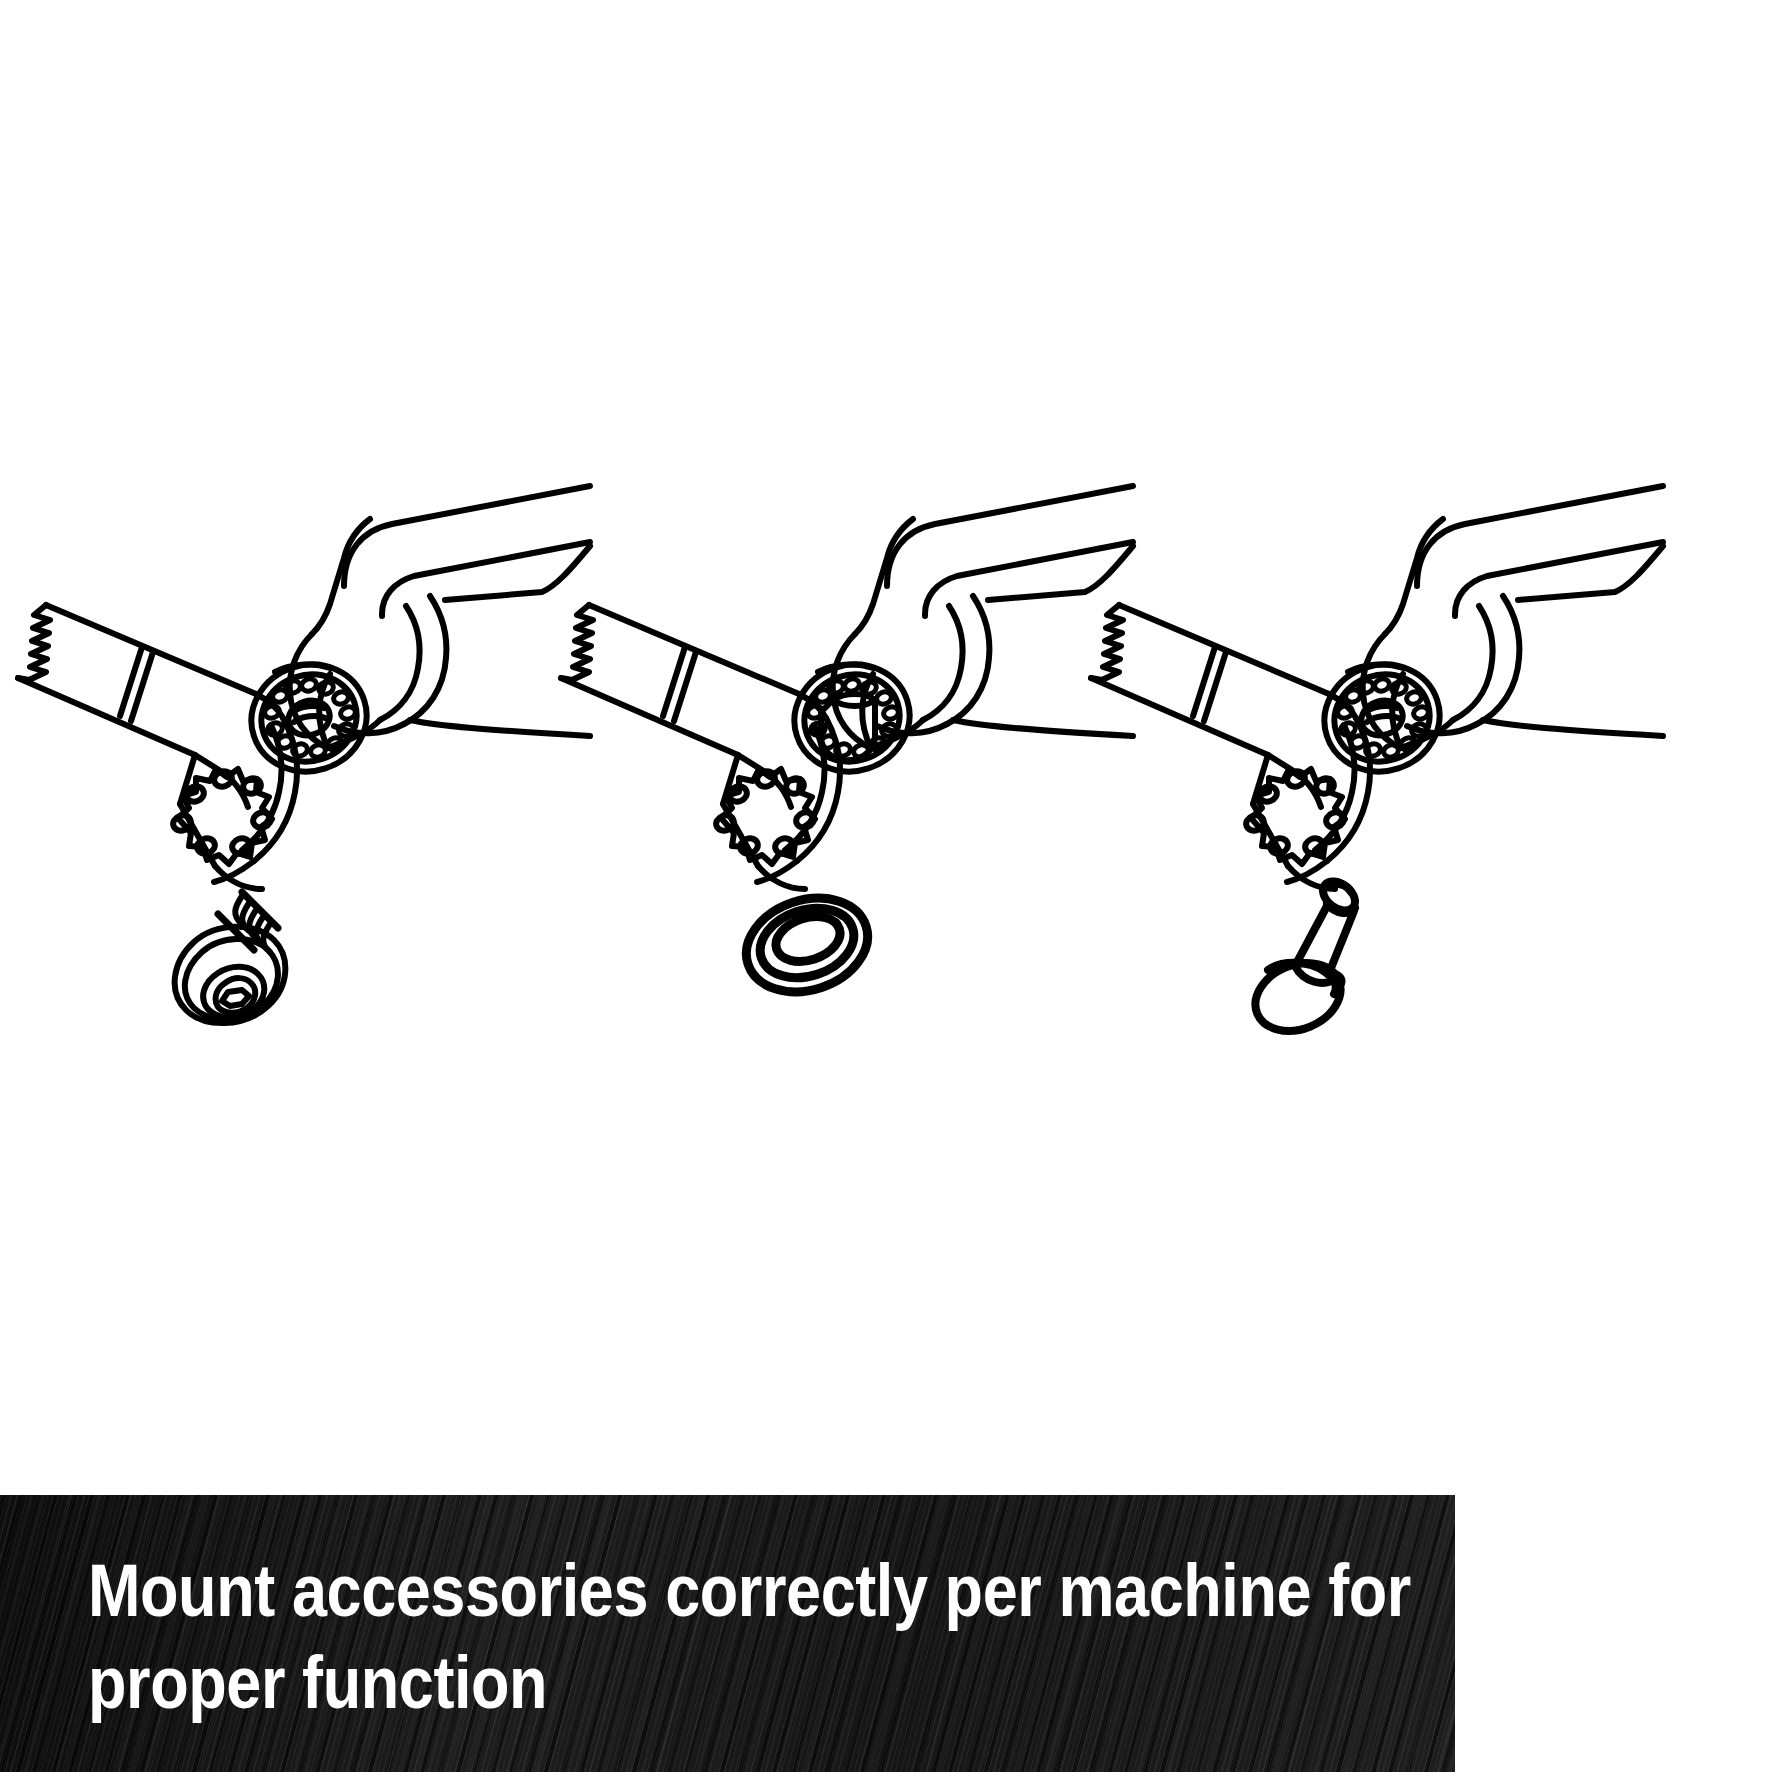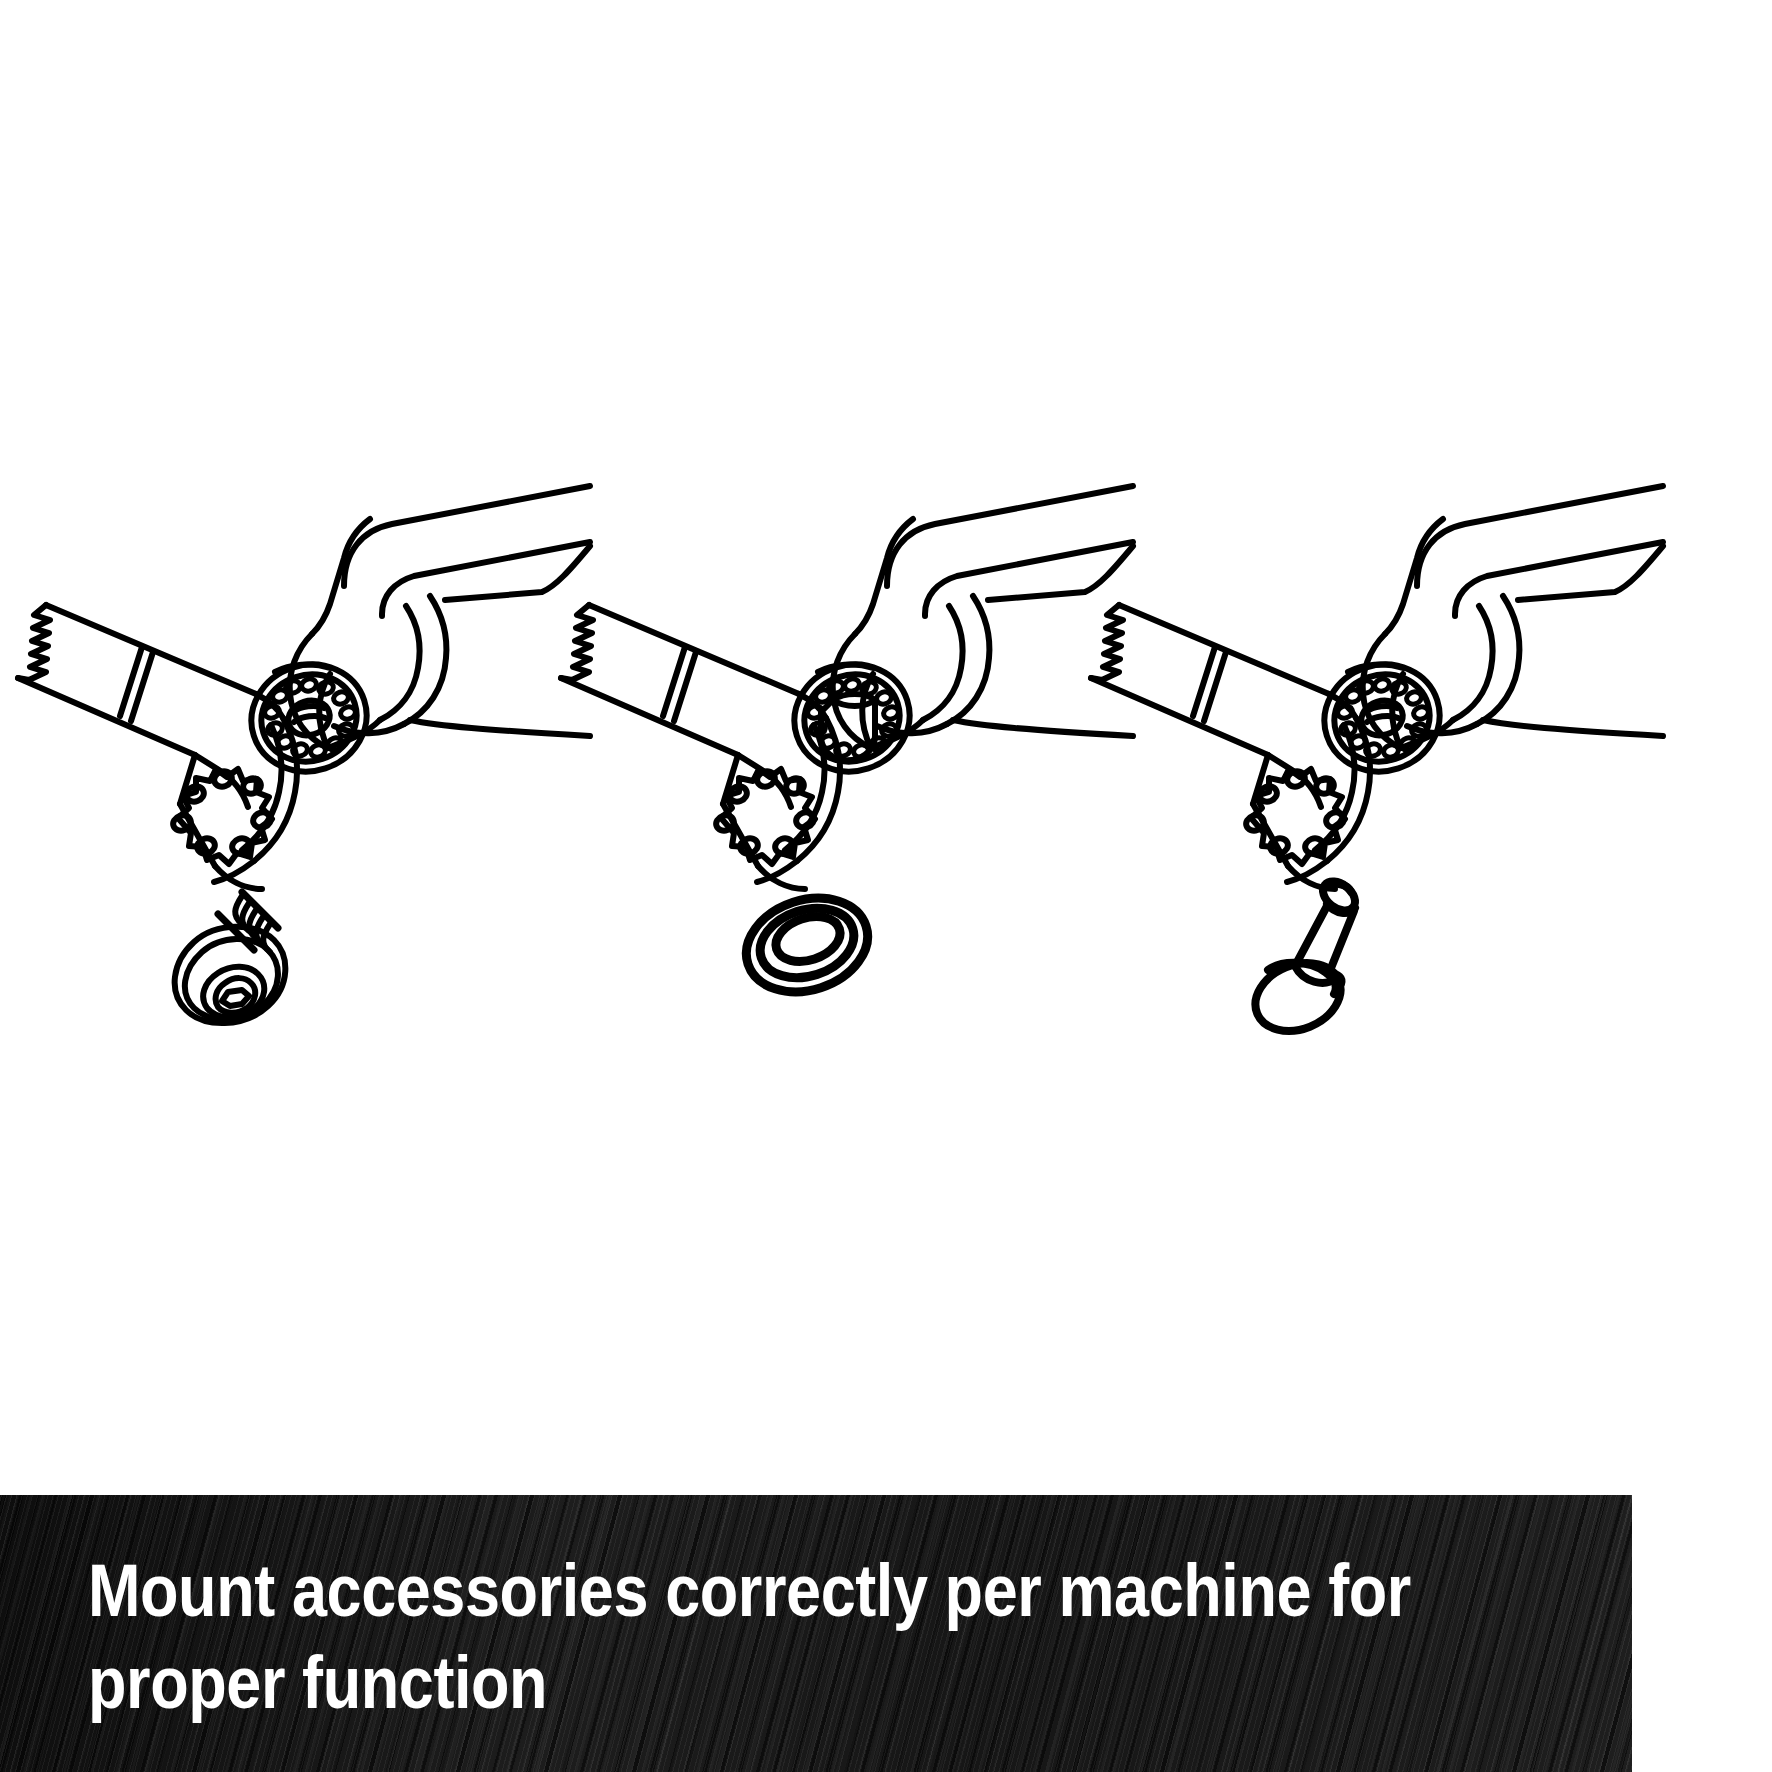--- a/index.html
+++ b/index.html
@@ -20,21 +20,21 @@
   }
   .panel{position:absolute;top:400px;width:600px;height:600px;}
   #panel-1{left:-10px;}
   #panel-2{left:533px;}
   #panel-3{left:1063px;}
   .panel svg{display:block;width:100%;height:100%;overflow:visible;}
 
   
   .caption-banner{
     position:absolute;
-    left:0;top:1495px;width:1632px;height:277px;
+    left:0;top:1495px;width:1455px;height:277px;
     background:#131313;
     overflow:hidden;
   }
   .caption-banner .texture{
     position:absolute;inset:-40px;
     background:
       repeating-linear-gradient(105deg,
         rgba(255,255,255,0.055) 0px,
         rgba(255,255,255,0.055) 1px,
         rgba(255,255,255,0.0) 1px,

